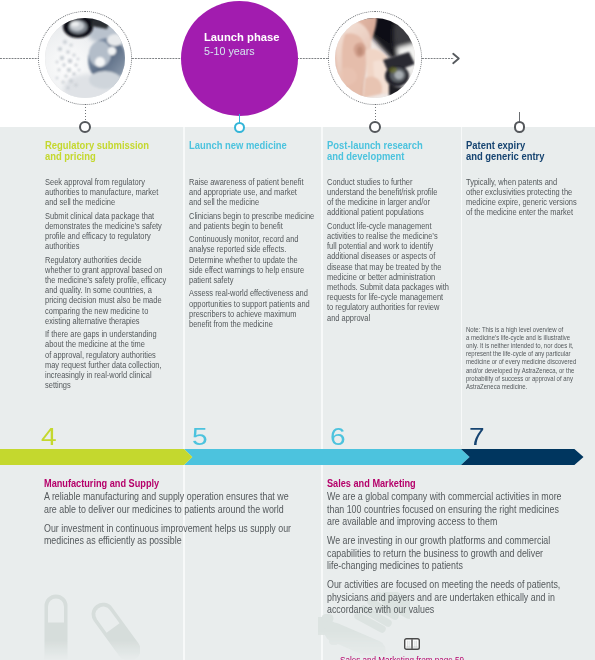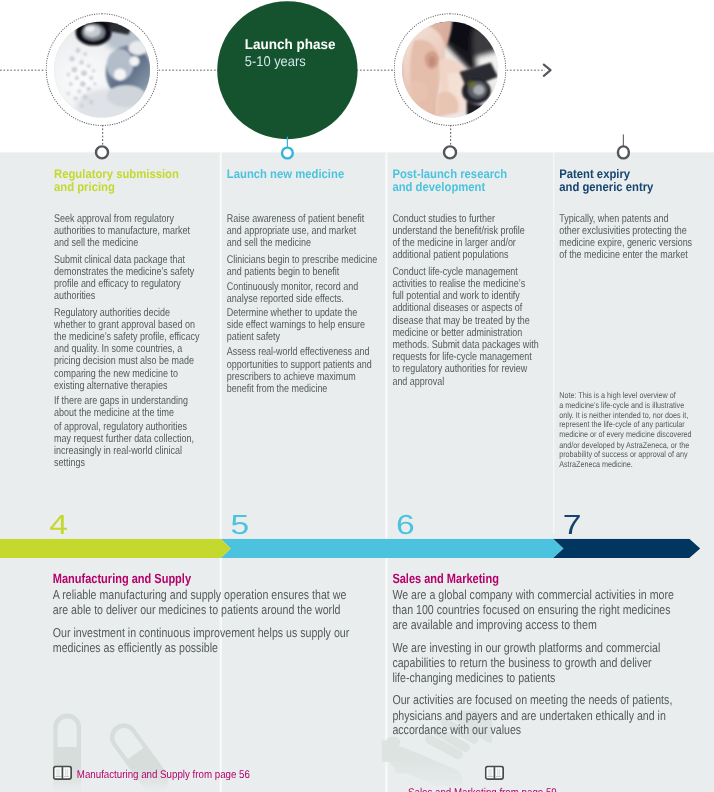--- a/index.html
+++ b/index.html
@@ -118,21 +118,21 @@
             <circle cx="18" cy="64" r="1.5"></circle>
             <circle cx="31" cy="67" r="1.6"></circle>
           <circle cx="23" cy="70" r="1.4"></circle>
             <circle cx="12" cy="44" r="1.3"></circle>
             <circle cx="12" cy="60" r="1.2"></circle>
         </g>
       </svg>
     </div>
     <div class="stem" style="left:84.5px;top:104px;height:18px;"></div>
 
-    <div class="bigcirc" style="left:181px;top:1px;width:117px;height:115px;background:#14532d;">
+    <div class="bigcirc" style="left:181px;top:1px;width:117px;height:115px;background:#a21caf;">
       <div class="ct" style="top:30.3px;padding:0 23.3px;">
         <div class="ct-title" style="font-size:11.8px;line-height:13.6px;">Launch phase</div>
         <div class="ct-sub" style="font-size:11.8px;line-height:13.6px;margin-top:0px;">5-10 years</div>
       </div>
     </div>
     <div class="stem" style="left:239.2px;top:114px;height:9px;background:#33b5d8;background-image:none;"></div>
 
     <div class="dotring" style="left:328px;top:11px;width:92px;height:92px;"></div>
     <div class="photocirc" style="left:335px;top:18px;width:80px;height:80px;">
       <svg width="80" height="80" viewBox="0 0 80 80">
@@ -336,37 +336,20 @@
       <path d="M4.5 16 a11.5 11.5 0 0 1 23 0 V70 H4.5 Z" fill="#d6dddb"></path>
       <path d="M8 16.5 a8 8 0 0 1 16 0 V32.5 H8 Z" fill="#e9eded"></path>
 
       <g transform="translate(14,4) rotate(-36 62 38)">
         <path d="M50.5 16 a11.5 11.5 0 0 1 23 0 V60 a11.5 11.5 0 0 1 -23 0 Z" fill="#d6dddb"></path>
         <path d="M54 16.5 a8 8 0 0 1 16 0 V33 H54 Z" fill="#e9eded"></path>
       </g>
     </g>
   </svg>
 
-  <div class="pageref" style="left:44px;top:638px;">
-    <svg width="16" height="12" viewBox="0 0 32 24">
-      <rect x="1.4" y="1.4" width="29.2" height="21.2" rx="3.6" fill="#fbfcfc" stroke="#4a4a4a" stroke-width="2.8"></rect>
-      <rect x="14.6" y="2.4" width="2.8" height="19.2" fill="#4a4a4a"></rect>
-      <g stroke="#bdc2c2" stroke-width="1" fill="none">
-        <path d="M7.2 5.5 V18.5"></path>
-          <path d="M10.4 5.5 V18.5"></path>
-        <path d="M21.6 5.5 V18.5"></path>
-          <path d="M24.8 5.5 V18.5"></path>
-      </g>
-      <g stroke="#9aa0a0" stroke-width="0.9" fill="none">
-        <path d="M4.4 18.2 H13.6"></path>
-          <path d="M18.4 18.2 H27.6"></path>
-      </g>
-    </svg>
-    <span class="lbl sx">Manufacturing and Supply from page 56</span>
-  </div>
 
   <div class="col sx" style="left:327px;top:477.5px;width:320px;transform:scaleX(0.82);">
     <div class="bhead">Sales and Marketing</div>
     <div class="bbody" style="margin-top:1px;">
       <p>We are a global company with commercial activities in more
 than 100 countries focused on ensuring the right medicines
 are available and improving access to them</p>
       <p>We are investing in our growth platforms and commercial
 capabilities to return the business to growth and deliver
 life-changing medicines to patients</p>

